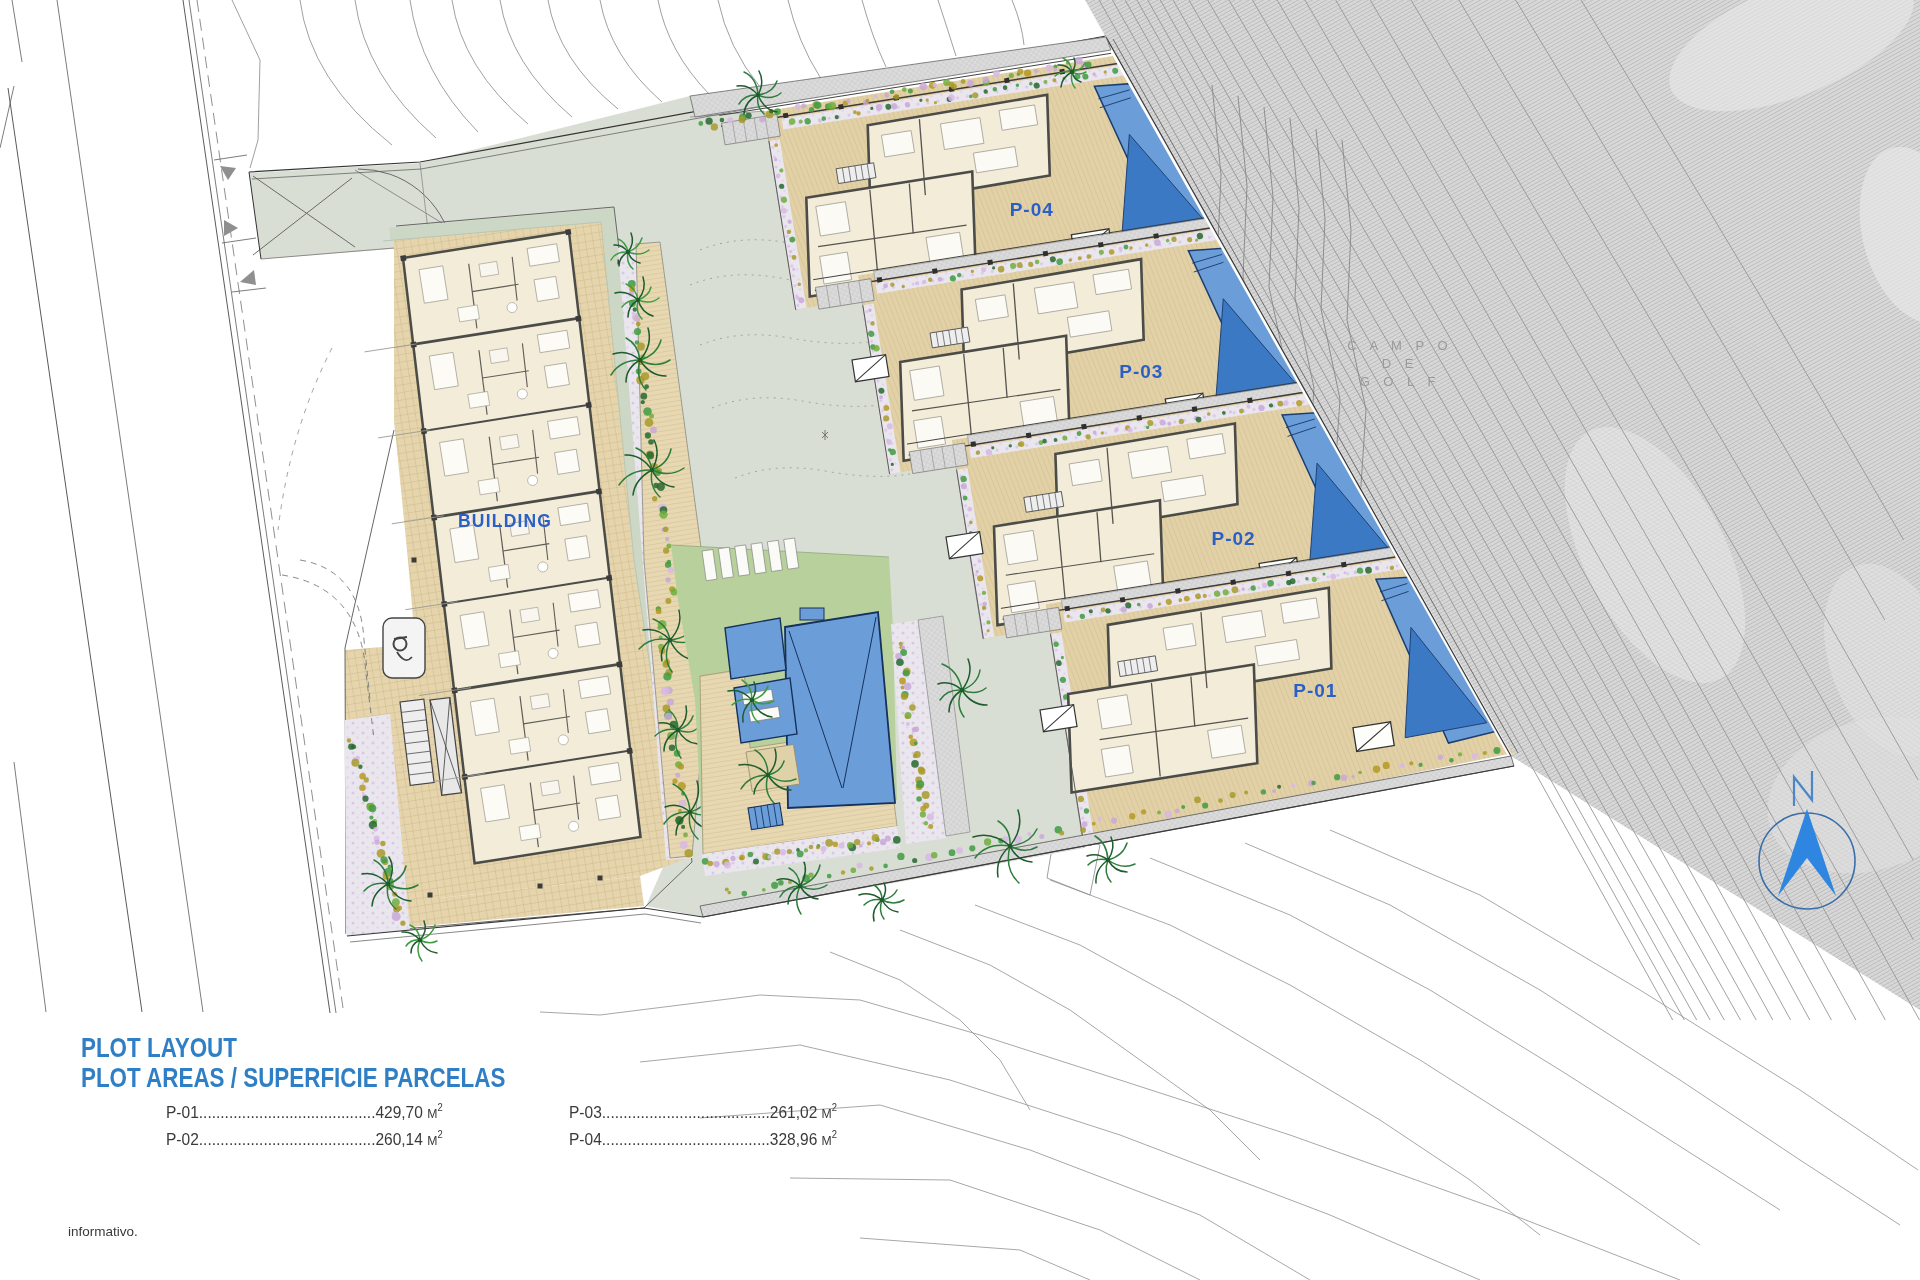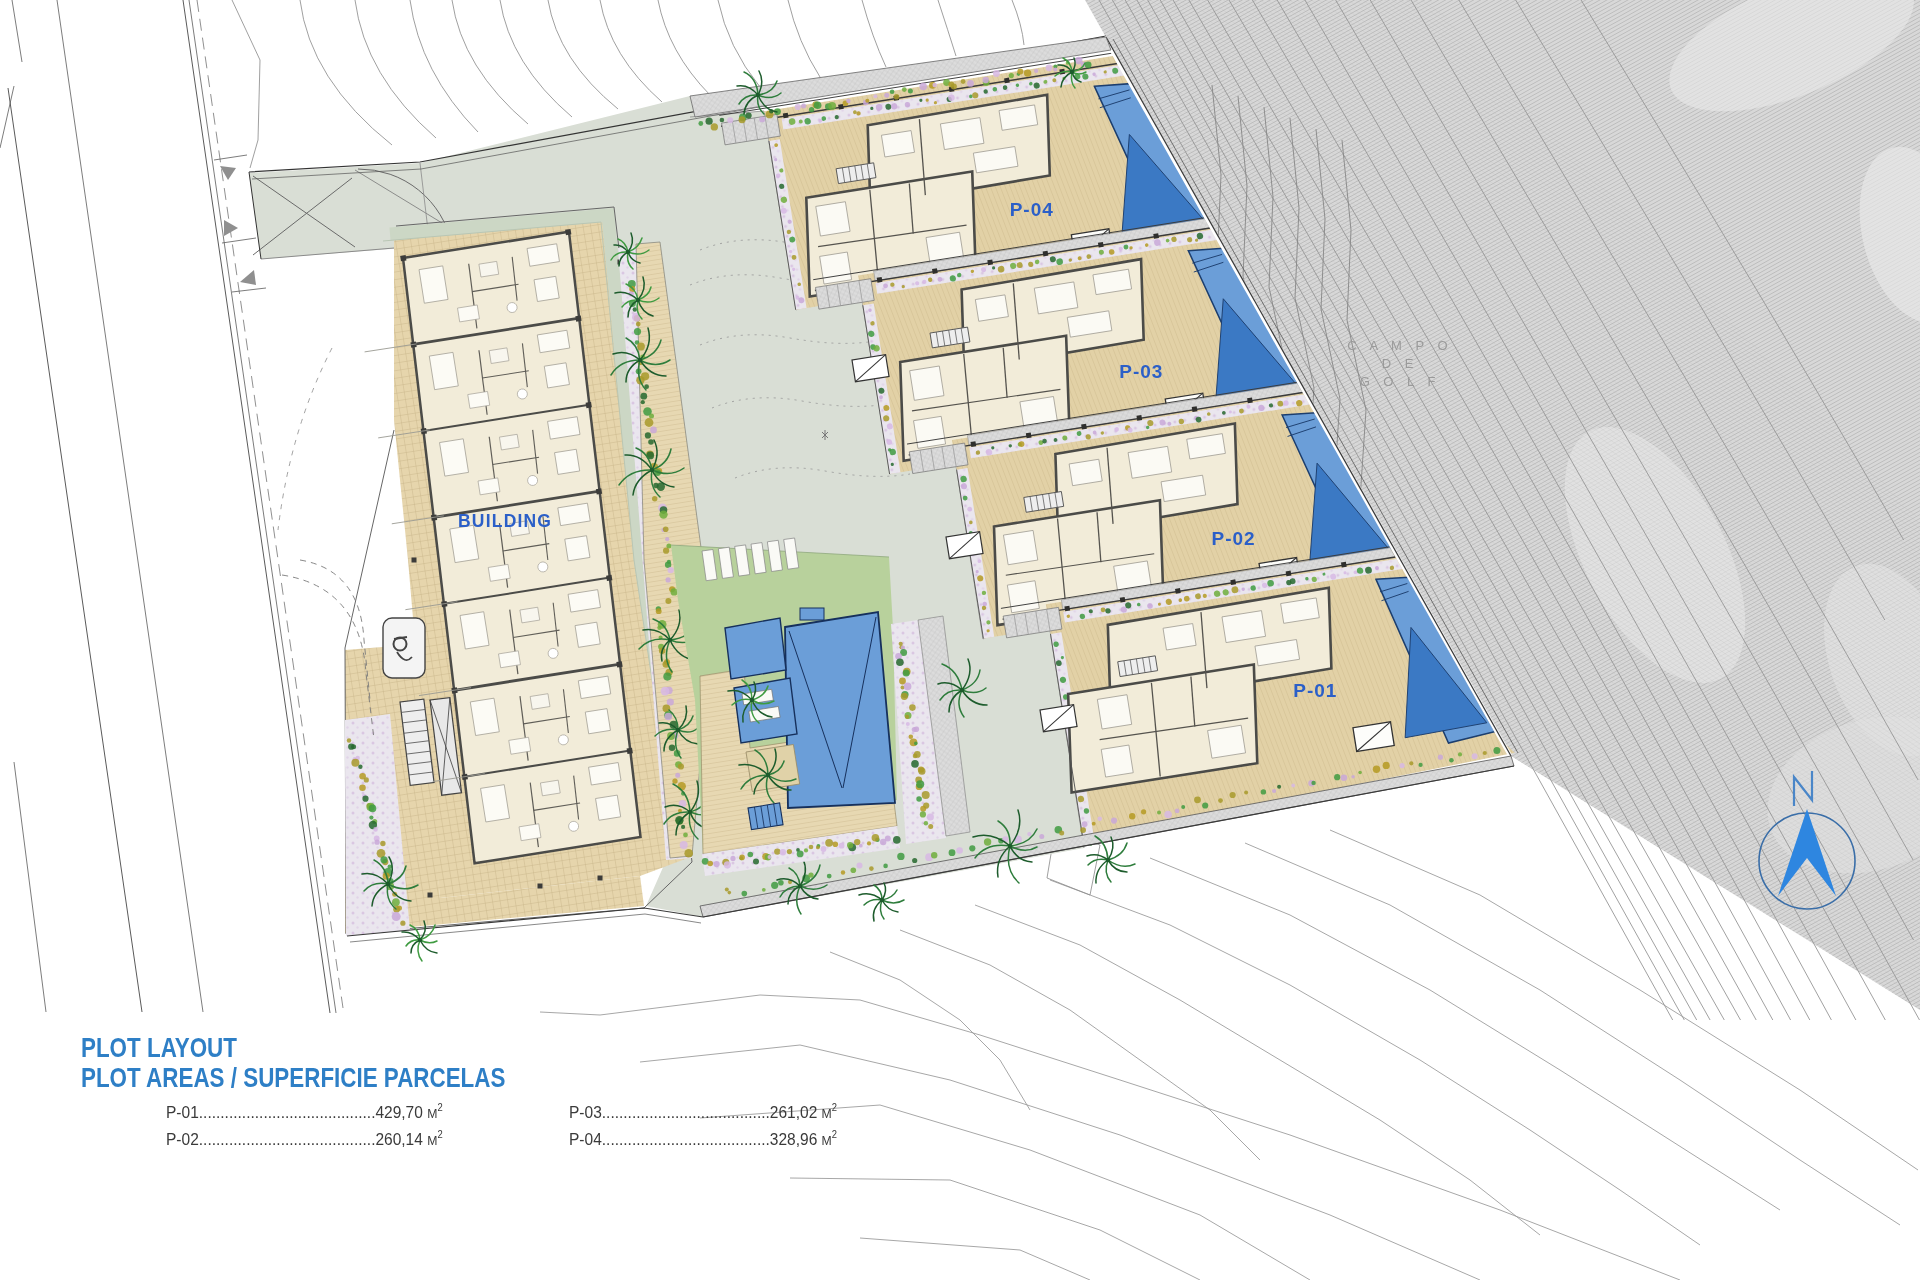--- a/index.html
+++ b/index.html
@@ -1404,13 +1404,14 @@
 
 <div class="row" style="left:166px;top:1102px;">P-01.........................................429,70 <span style="font-size:13px">M</span><sup>2</sup></div>
 
 <div class="row" style="left:166px;top:1129px;">P-02.........................................260,14 <span style="font-size:13px">M</span><sup>2</sup></div>
 
 <div class="row" style="left:569px;top:1102px;">P-03.......................................261,02 <span style="font-size:13px">M</span><sup>2</sup></div>
 
 <div class="row" style="left:569px;top:1129px;">P-04.......................................328,96 <span style="font-size:13px">M</span><sup>2</sup></div>
 
 <div class="disc">
+<div>informativo.</div>
 </div>
 </div>
 </body></html>

